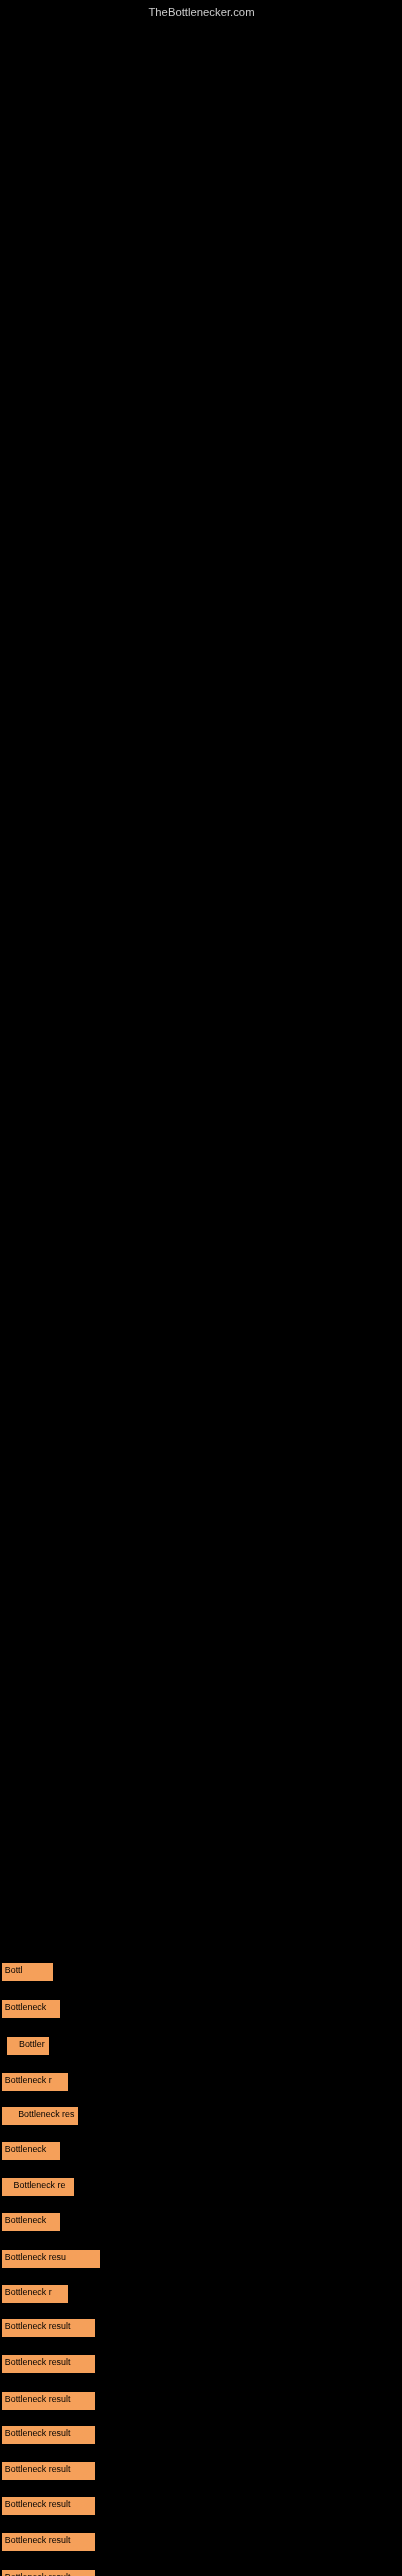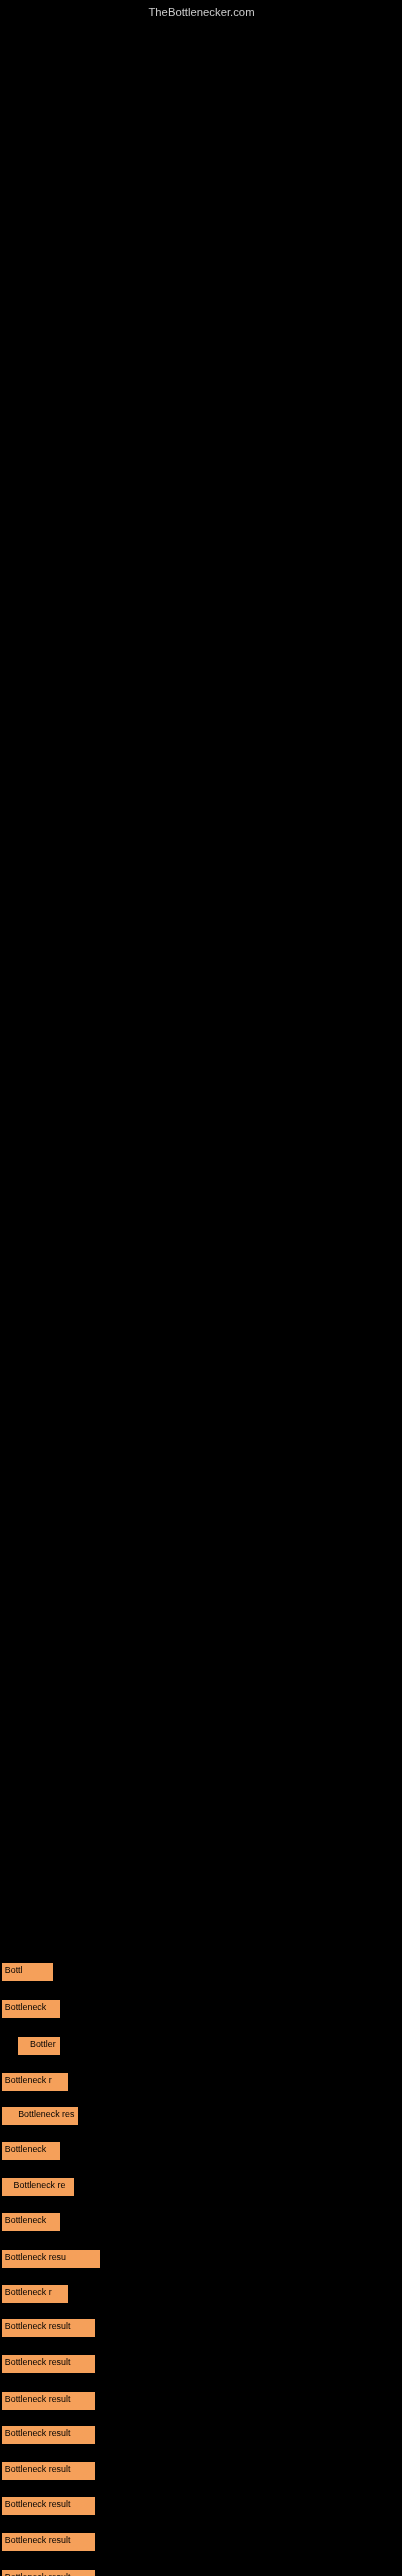--- a/index.html
+++ b/index.html
@@ -33,21 +33,21 @@
       overflow: hidden;
     }
   </style>
 </head>
 <body>
 
 <span class="site-title">TheBottlenecker.com</span>
 
 <div class="bottleneck-item" style="top: 1963px; left: 1.6px; width: 51px; height: 17.7px;">Bottl</div>
 <div class="bottleneck-item" style="top: 2000px; left: 1.6px; width: 58px; height: 17.7px;">Bottleneck</div>
-<div class="bottleneck-item" style="top: 2037px; left: 18px; width: 42px; height: 17.7px; padding-left: 12px;">Bottler</div>
+<div class="bottleneck-item" style="top: 2037px; left: 7px; width: 42px; height: 17.7px; padding-left: 12px;">Bottler</div>
 <div class="bottleneck-item" style="top: 2073px; left: 1.6px; width: 66px; height: 17.7px;">Bottleneck r</div>
 <div class="bottleneck-item" style="top: 2107px; left: 1.6px; width: 76px; height: 17.7px; text-align: right;">Bottleneck res</div>
 <div class="bottleneck-item" style="top: 2142px; left: 1.6px; width: 58px; height: 17.7px;">Bottleneck</div>
 <div class="bottleneck-item" style="top: 2178px; left: 1.6px; width: 72px; height: 17.7px; padding-left: 12px;">Bottleneck re</div>
 <div class="bottleneck-item" style="top: 2213px; left: 1.6px; width: 58px; height: 17.7px;">Bottleneck</div>
 <div class="bottleneck-item" style="top: 2250px; left: 1.6px; width: 98px; height: 17.7px;">Bottleneck resu</div>
 <div class="bottleneck-item" style="top: 2285px; left: 1.6px; width: 66px; height: 17.7px;">Bottleneck r</div>
 <div class="bottleneck-item" style="top: 2319px; left: 1.6px; width: 93px; height: 17.7px;">Bottleneck result</div>
 <div class="bottleneck-item" style="top: 2355px; left: 1.6px; width: 93px; height: 17.7px;">Bottleneck result</div>
 <div class="bottleneck-item" style="top: 2392px; left: 1.6px; width: 93px; height: 17.7px;">Bottleneck result</div>

